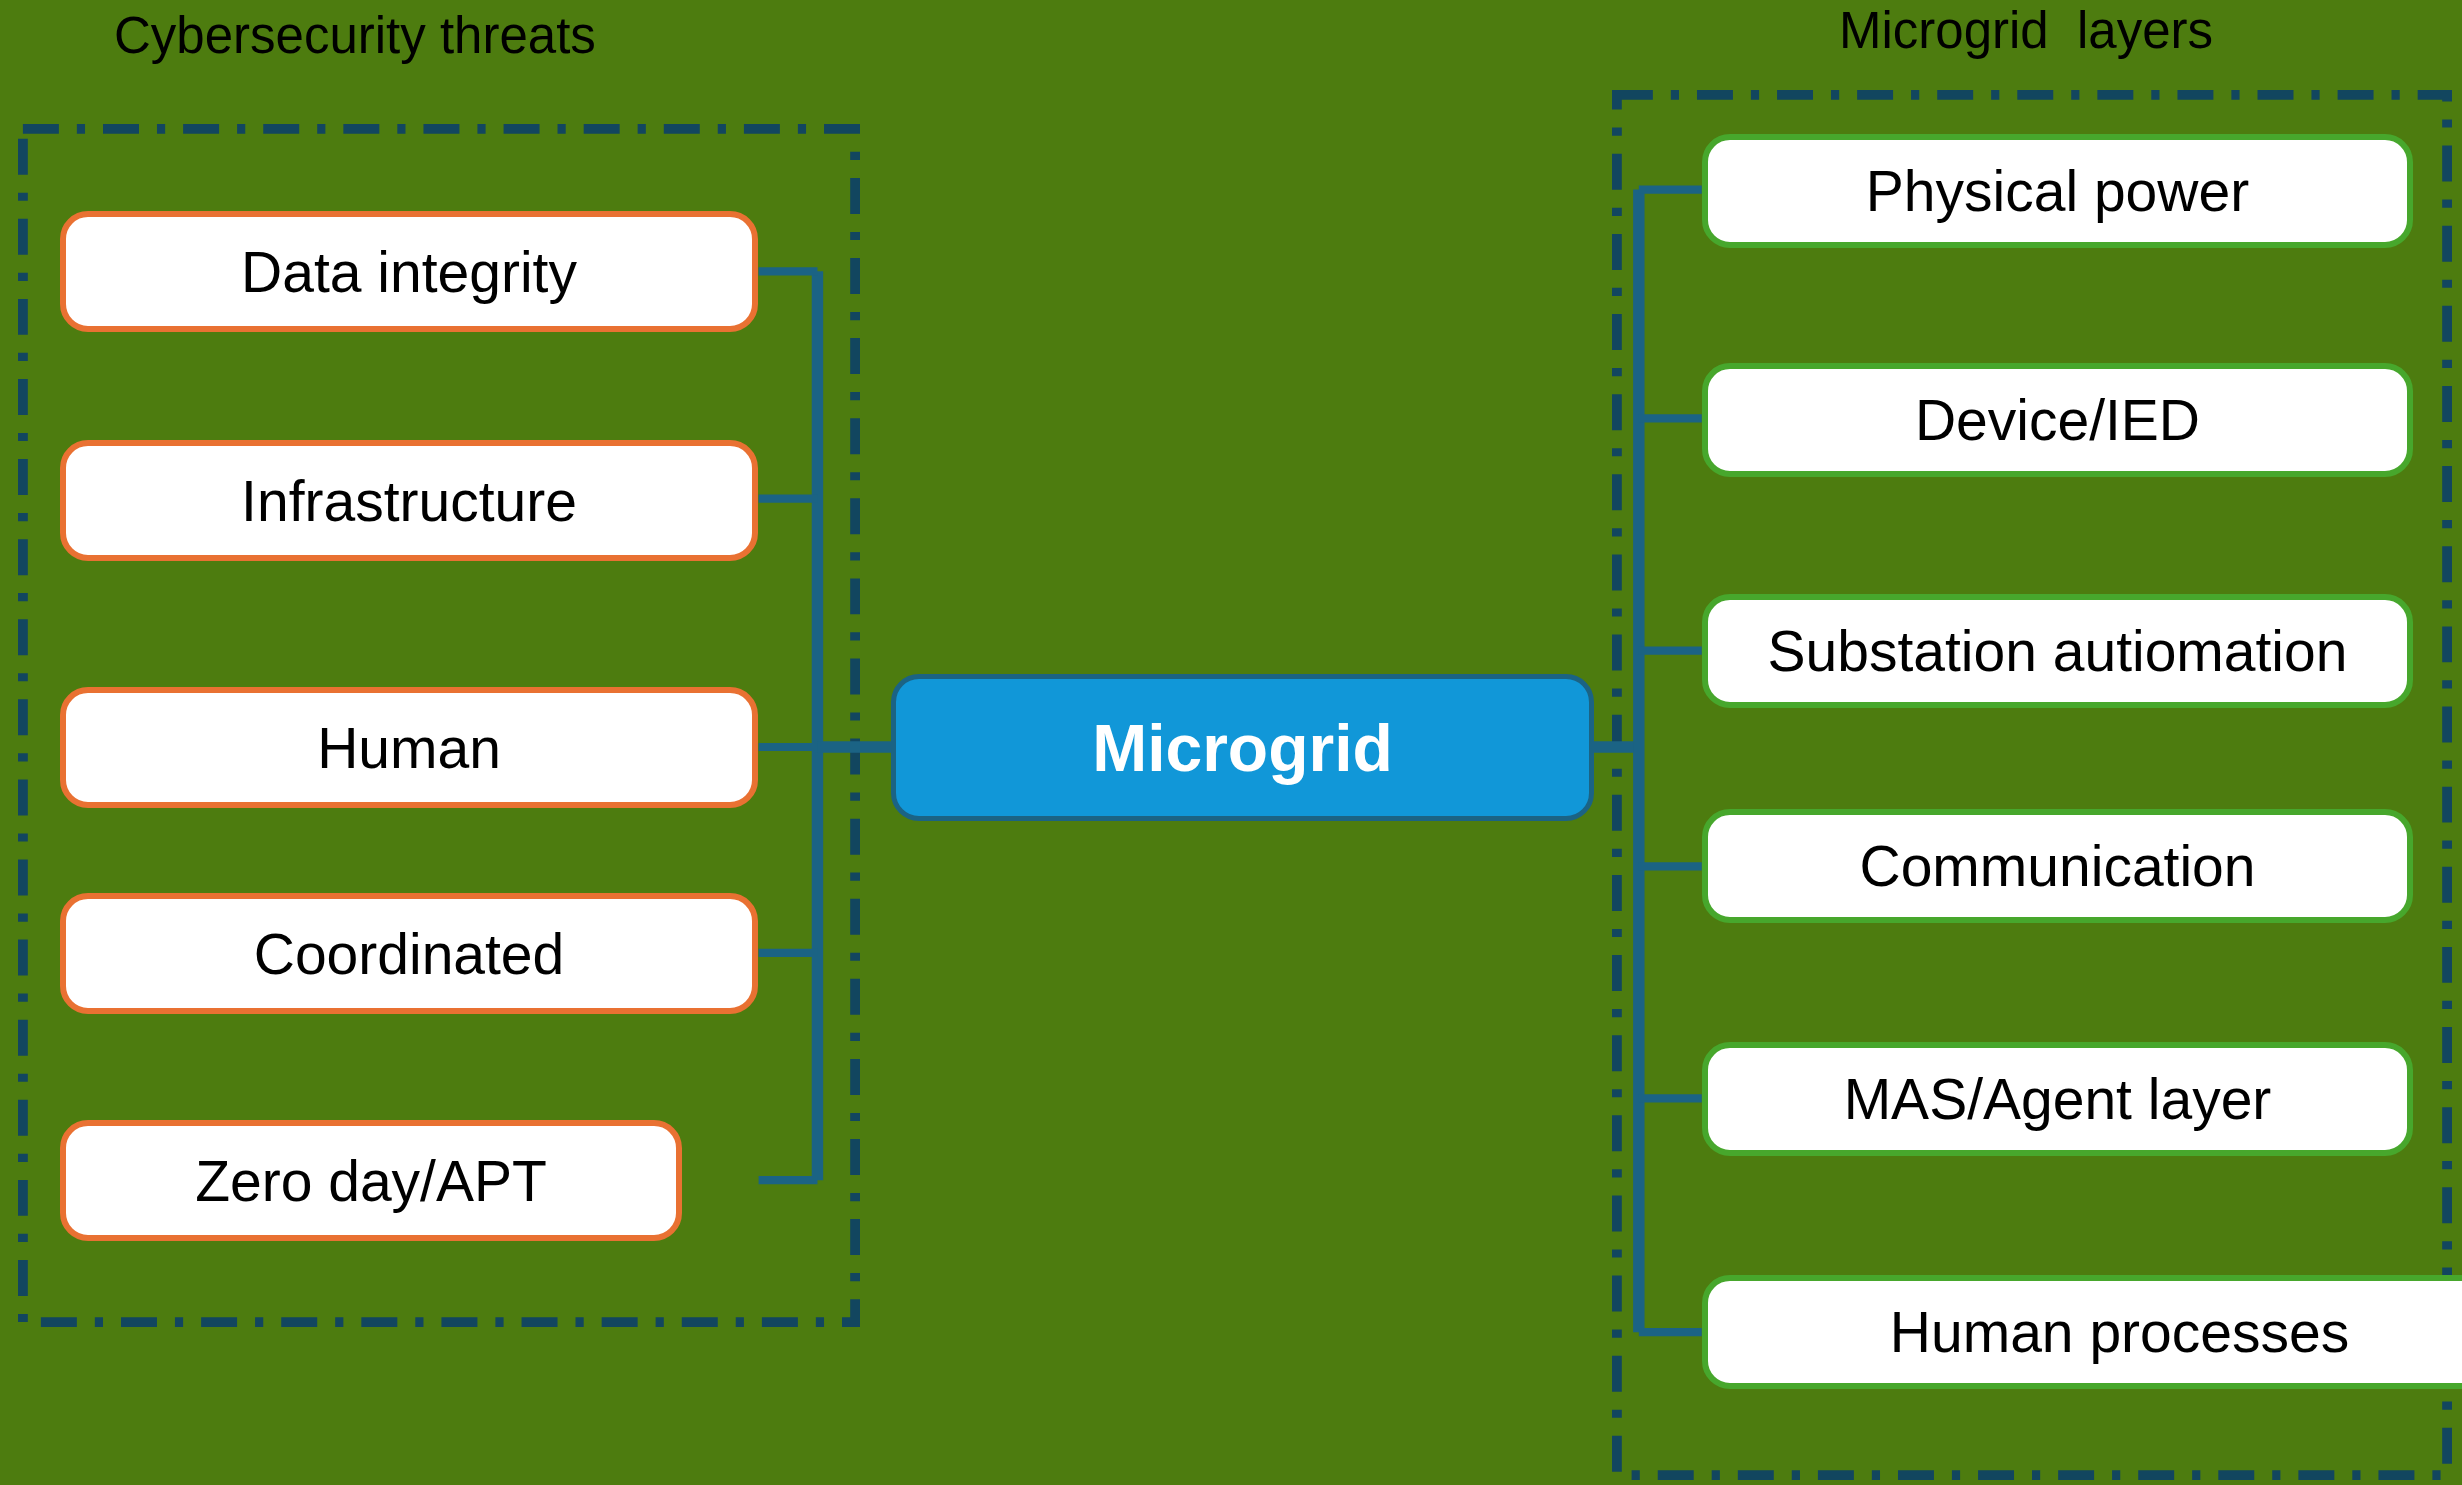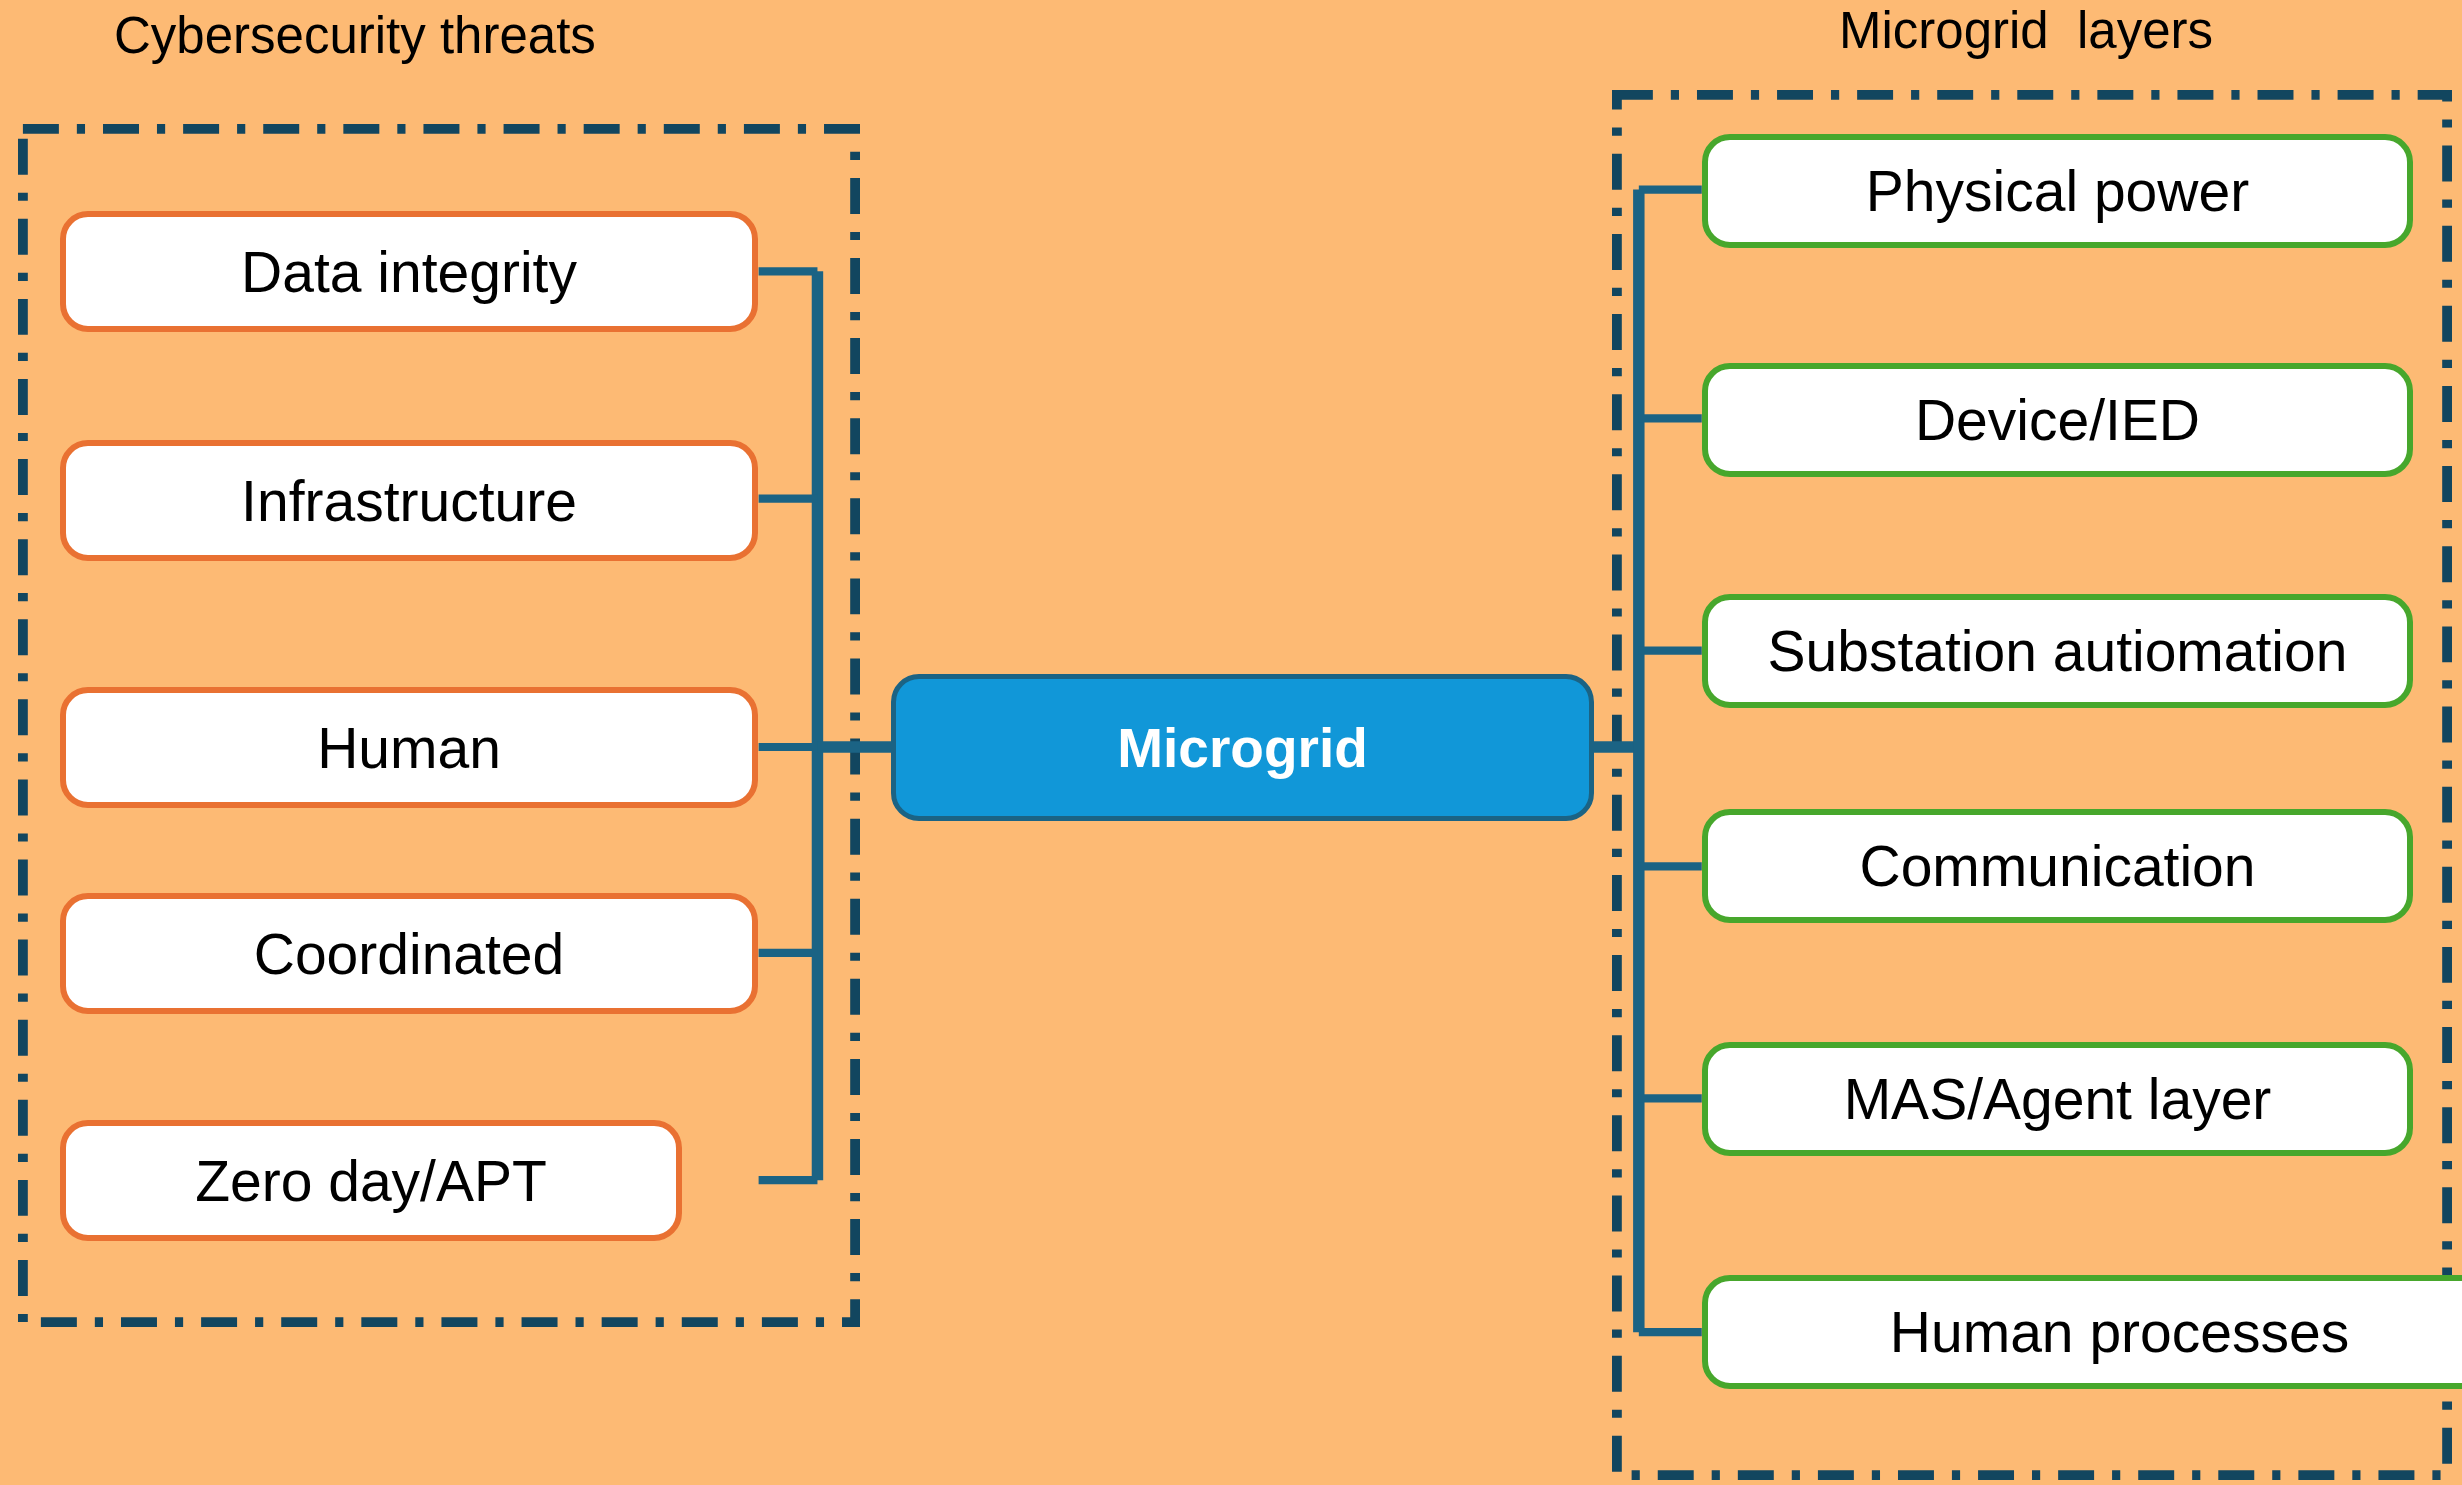--- a/index.html
+++ b/index.html
@@ -7,21 +7,21 @@
     padding: 0;
     background: #ffffff;
   }
   body {
     font-family: "Liberation Sans", sans-serif;
   }
   #canvas {
     position: relative;
     width: 2462px;
     height: 1485px;
-    background: #fdba74;
+    background: #4d7c0f;
     overflow: hidden;
   }
 
   
   .panel-title {
     position: absolute;
     color: #000000;
     font-size: 51px;
     font-weight: 400;
     line-height: 1;
@@ -72,21 +72,21 @@
   #center-node {
     position: absolute;
     box-sizing: border-box;
     display: flex;
     align-items: center;
     justify-content: center;
     background: #1197D8;
     border: 5.7px solid #1B6384;
     border-radius: 28px;
     color: #ffffff;
-    font-size: 55px;
+    font-size: 66px;
     font-weight: 700;
     white-space: nowrap;
     font-family: "Liberation Sans", sans-serif;
     left: 891px;
     top: 674px;
     width: 703px;
     height: 147px;
   }
 </style>
 </head>

